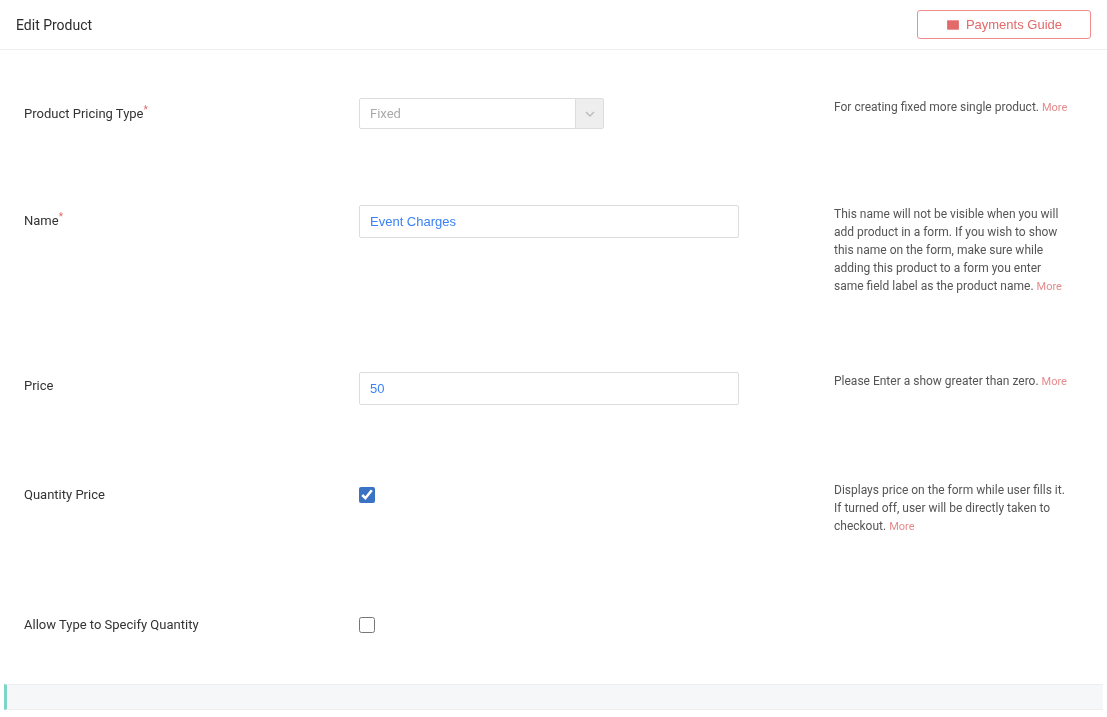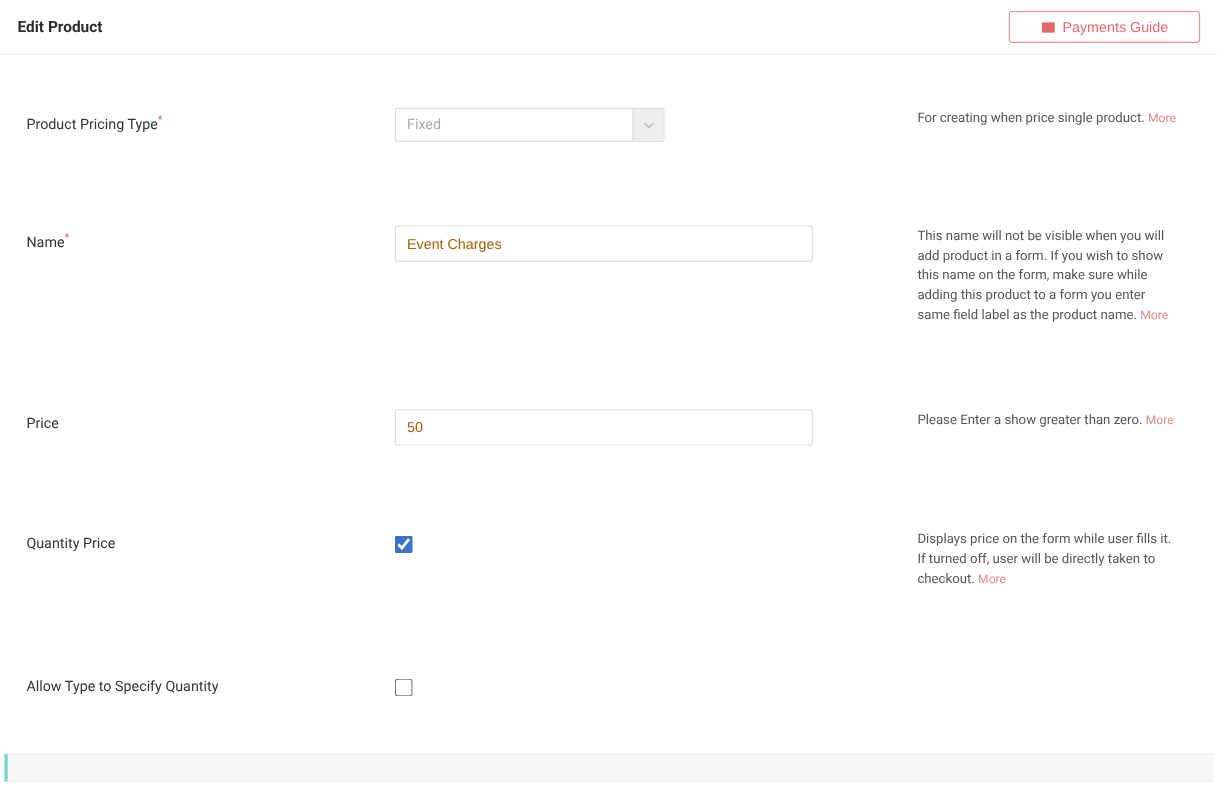--- a/index.html
+++ b/index.html
@@ -12,21 +12,21 @@
     }
     .header {
       display: flex;
       justify-content: space-between;
       align-items: center;
       padding: 10px 16px;
       border-bottom: 1px solid #eee;
     }
     .header-title {
       font-size: 14px;
-      font-weight: 700;
+      font-weight: 400;
       color: #2c2c2c;
     }
     .payments-guide-btn {
       border: 1px solid #f08e8e;
       color: #e26a6a;
       background: #fff;
       padding: 6px 28px;
       border-radius: 3px;
       font-size: 13px;
       cursor: pointer;
@@ -59,21 +59,21 @@
       line-height: 1.5;
       padding-left: 95px;
     }
     .required-star { color: #e26a6a; font-size: 10px; vertical-align: super; }
     .text-input {
       width: 100%;
       padding: 8px 10px;
       border: 1px solid #ddd;
       border-radius: 2px;
       font-size: 13px;
-      color: #a16207;
+      color: #3b82f6;
     }
     .select-wrap {
       position: relative;
       width: 245px;
     }
     .select-display {
       width: 100%;
       padding: 7px 10px;
       border: 1px solid #ddd;
       border-radius: 2px;
@@ -146,21 +146,21 @@
           <span>Fixed</span>
           <span class="select-arrow">
             <svg width="10" height="6" viewBox="0 0 10 6">
                 <path d="M1 1l4 4 4-4" fill="none" stroke="#bbb" stroke-width="1.4"></path>
               </svg>
           </span>
         </div>
       </div>
     </div>
     <div class="col-help">
-      <span>For creating when price single product.</span>
+      <span>For creating fixed more single product.</span>
       <a class="more-link">More</a>
     </div>
   </div>
 
   <div class="form-row">
     <div class="col-label">
       <span>Name</span><span class="required-star">*</span>
     </div>
     <div class="col-input">
       <input type="text" class="text-input" value="Event Charges" style="">

